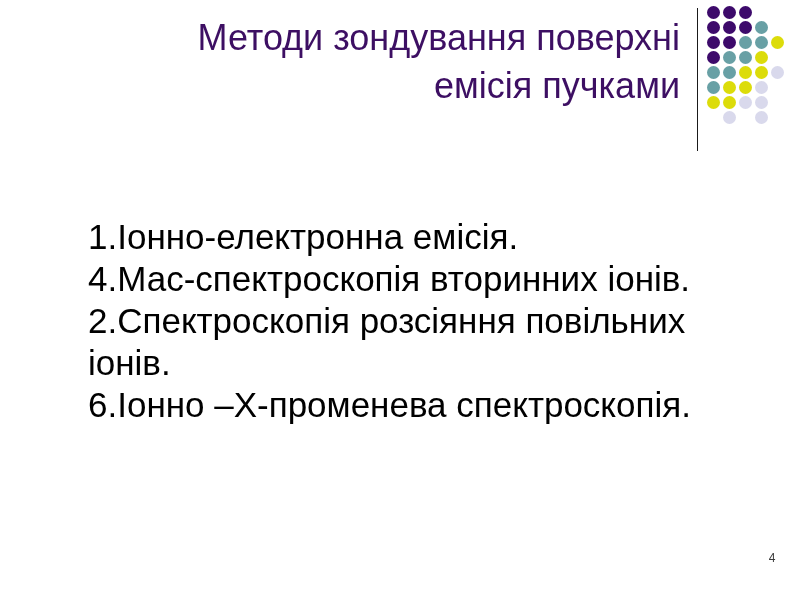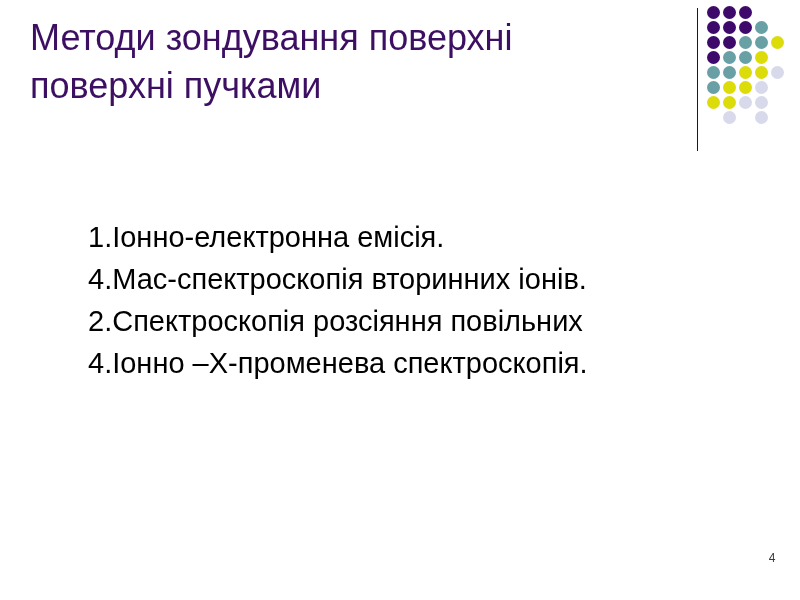--- a/index.html
+++ b/index.html
@@ -53,40 +53,40 @@
     height: 13px;
     border-radius: 50%;
   }
 
   
   #title {
     position: absolute;
     left: 30px;
     top: 14px;
     width: 650px;
-    text-align: left;
+    text-align: right;
     color: #3d0f63;
     font-size: 36px;
     line-height: 48px;
     font-weight: normal;
     letter-spacing: 0px;
   }
   #title .tline {
     display: block;
     white-space: nowrap;
   }
 
   
   #body-block {
     position: absolute;
     left: 88px;
     top: 216px;
     width: 640px;
     color: #000000;
-    font-size: 29px;
+    font-size: 35px;
     line-height: 42px;
     font-weight: normal;
   }
   .body-line {
     display: block;
     white-space: nowrap;
   }
 
   
   #page-number {
@@ -137,25 +137,26 @@
         <div class="dot" style="left: 16px; top: 90px; width: 13px; height: 13px; background: rgb(220, 220, 10);"></div>
         <div class="dot" style="left: 32px; top: 90px; width: 13px; height: 13px; background: rgb(217, 217, 236);"></div>
         <div class="dot" style="left: 48px; top: 90px; width: 13px; height: 13px; background: rgb(217, 217, 236);"></div>
         <div class="dot" style="left: 16px; top: 105px; width: 13px; height: 13px; background: rgb(217, 217, 236);"></div>
         <div class="dot" style="left: 48px; top: 105px; width: 13px; height: 13px; background: rgb(217, 217, 236);"></div>
       </div>
   </div>
 
   <div id="title" style="color: rgb(61, 15, 99);">
     <span class="tline">Методи зондування поверхні</span>
-    <span class="tline">поверхні пучками</span>
+    <span class="tline">емісія пучками</span>
   </div>
 
   <div id="body-block" style="color: rgb(0, 0, 0);">
     <span class="body-line">1.Іонно-електронна емісія.</span>
     <span class="body-line">4.Мас-спектроскопія вторинних іонів.</span>
     <span class="body-line">2.Спектроскопія розсіяння повільних</span>
-    <span class="body-line">4.Іонно –Х-променева спектроскопія.</span>
+    <span class="body-line">іонів.</span>
+    <span class="body-line">6.Іонно –Х-променева спектроскопія.</span>
   </div>
 
   <div id="page-number">4</div>
 
 </div>
 
 </body></html>

